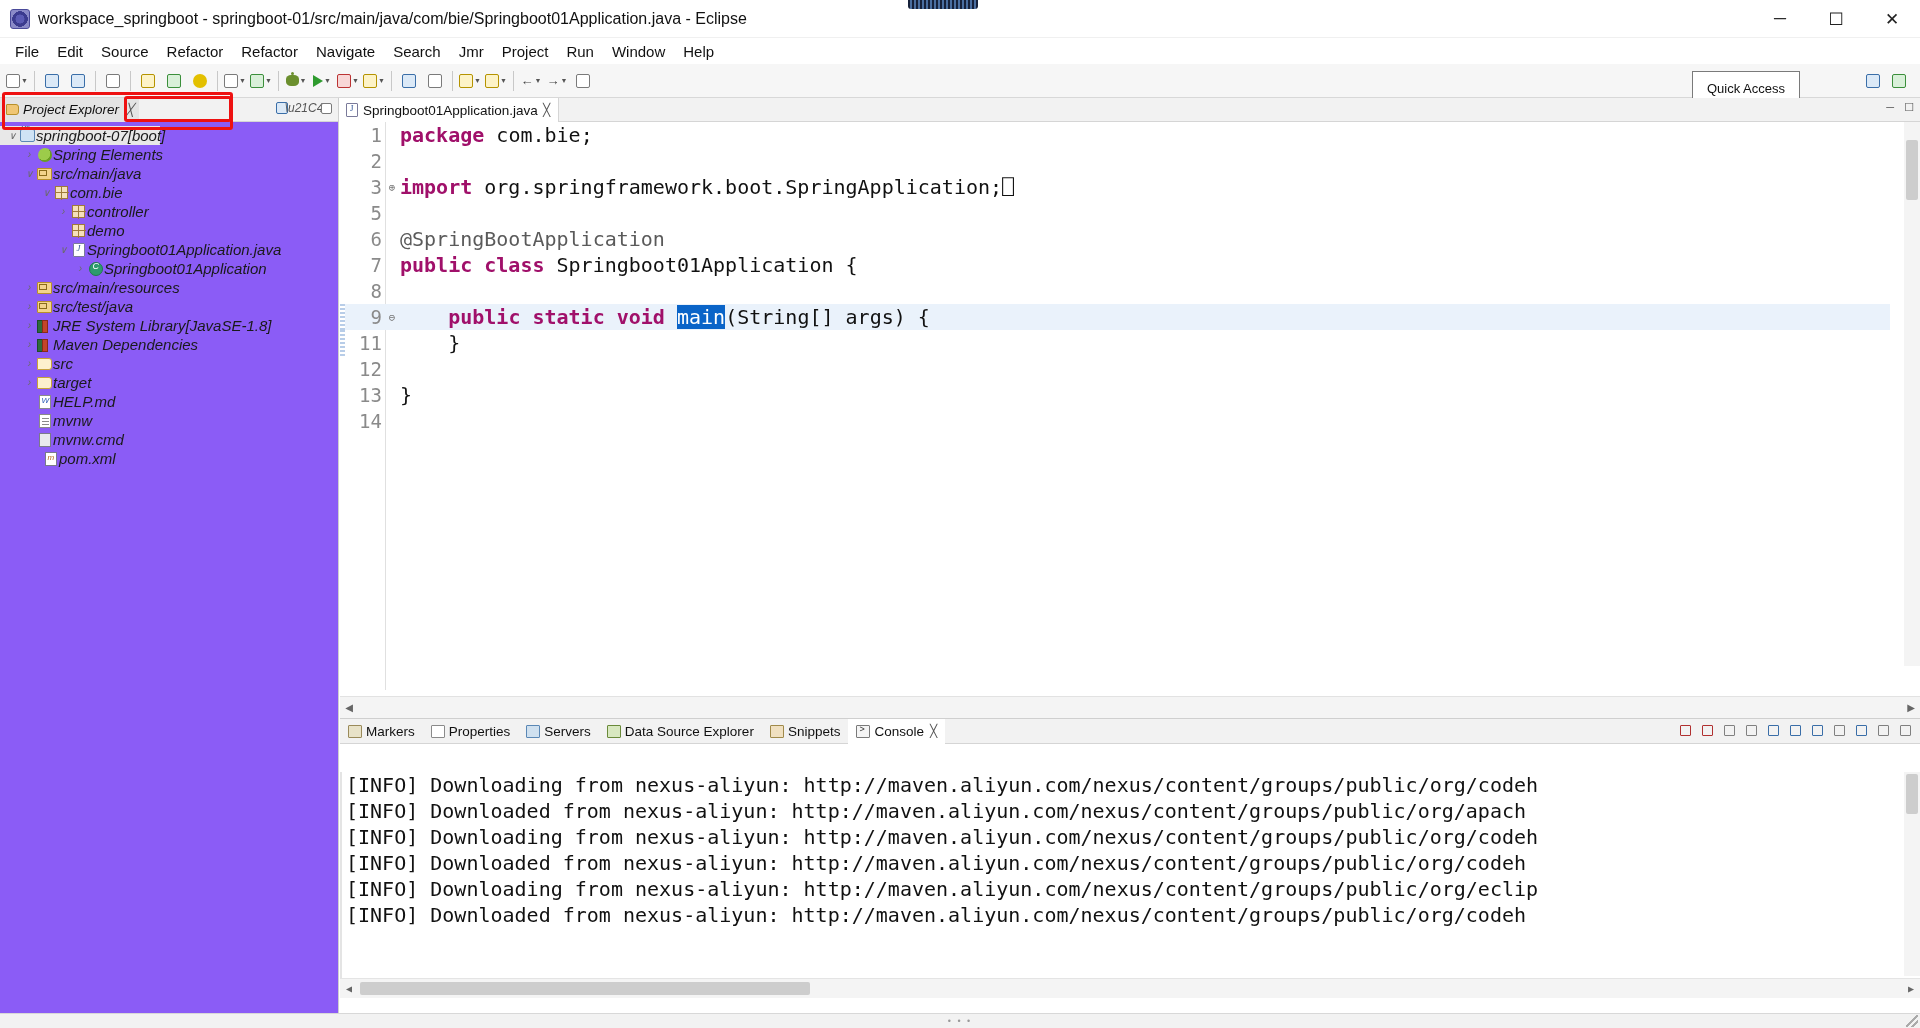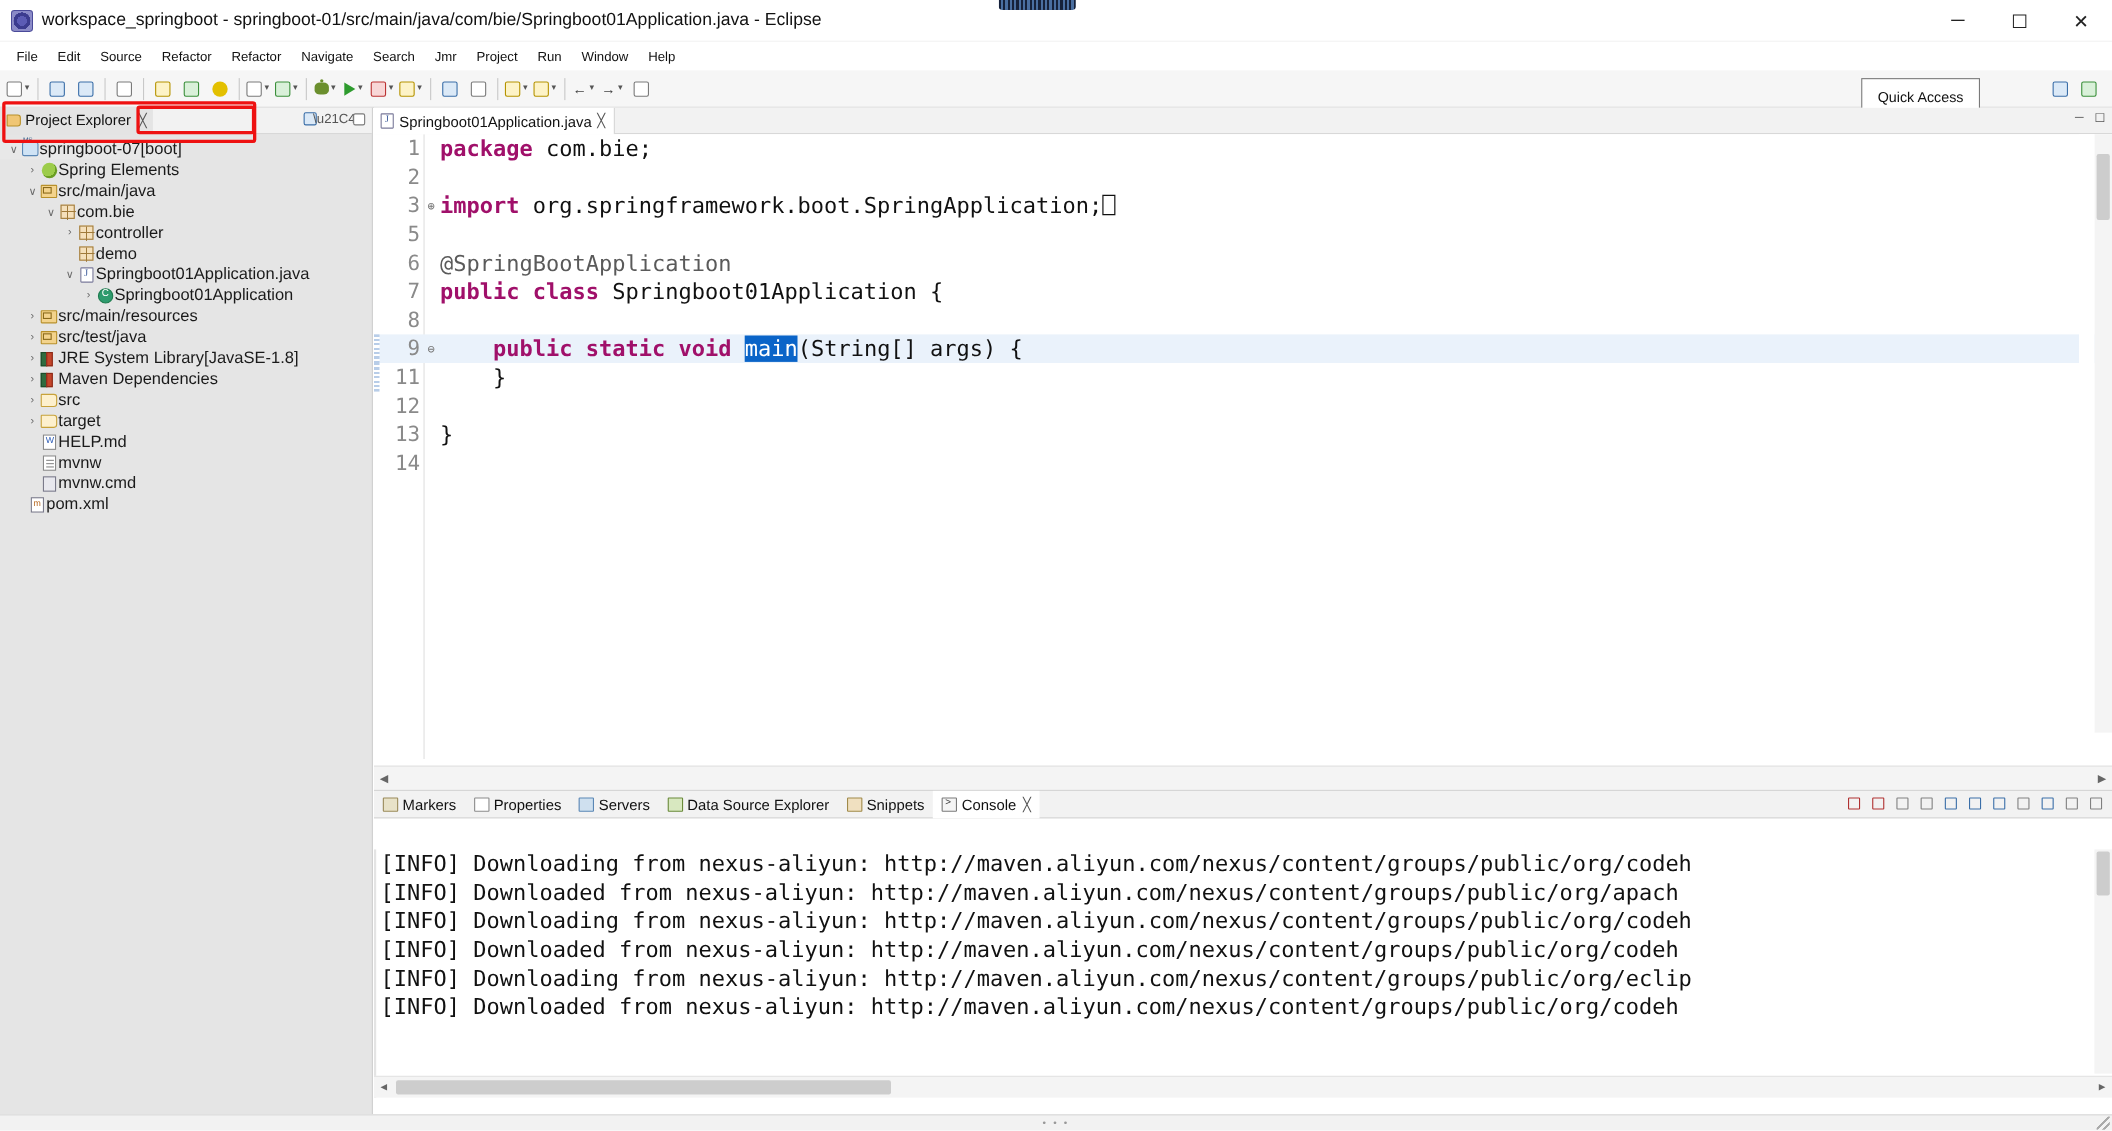--- a/index.html
+++ b/index.html
@@ -41,21 +41,21 @@
     border-radius: 0 0 3px 3px;
   }
 
   
   #menubar {
     position: absolute; left: 0; top: 38px; width: 1920px; height: 26px;
     display: flex; align-items: center; padding-left: 6px;
     background: #ffffff;
   }
   .menu-item {
-    font-size: 12px; color: #111; padding: 2px 9px; white-space: nowrap;
+    font-size: 15px; color: #111; padding: 2px 9px; white-space: nowrap;
   }
 
   
   #toolbar {
     position: absolute; left: 0; top: 64px; width: 1920px; height: 34px;
     background: #f6f6f6; border-bottom: 1px solid #d8d8d8;
     display: flex; align-items: center; padding-left: 4px;
   }
   .tb-btn {
     width: 24px; height: 26px; margin: 0 1px;
@@ -91,21 +91,21 @@
     width: 108px; height: 35px;
     border: 1px solid #7a7a7a; background: #fff;
     font-size: 13px; color: #111;
     display: flex; align-items: center; justify-content: center;
   }
   #qa-right-icons { position: absolute; right: 8px; top: 4px; display: flex; }
 
   
   #explorer {
     position: absolute; left: 0; top: 98px; width: 339px; height: 915px;
-    background: #e5e5e5; border-right: 1px solid #cfcfcf;
+    background: #8b5cf6; border-right: 1px solid #cfcfcf; font-style: italic;
   }
   #explorer-tabrow {
     height: 24px; background: #f2f2f2; display: flex; align-items: center;
     border-bottom: 1px solid #d5d5d5; position: relative;
   }
   #explorer-tab {
     display: flex; align-items: center; gap: 4px;
     height: 24px; padding: 0 6px; background: #e4e4e4;
     font-size: 13.5px; color: #111;
   }
@@ -623,21 +623,21 @@
         </span>
         <span class="tlabel">mvnw</span>
       </div>
       <div class="trow" style="padding-left: 23px; align-items: center;">
         <span class="twist "></span>
         <span class="ticon">
           <span class="i-cmd" style="position: relative;"></span>
         </span>
         <span class="tlabel">mvnw.cmd</span>
       </div>
-      <div class="trow" style="padding-left: 12px;">
+      <div class="trow" style="padding-left: 29px;">
         <span class="twist "></span>
         <span class="ticon">
           <span class="i-xml" style="position: relative;"></span>
         </span>
         <span class="tlabel">pom.xml</span>
       </div>
     </div>
 
   <div class="annot-box" style="left:2px; top:-6px; width:231px; height:38px;"></div>
   <div class="annot-box" style="left:124px; top:-2px; width:108px; height:26px;"></div>

